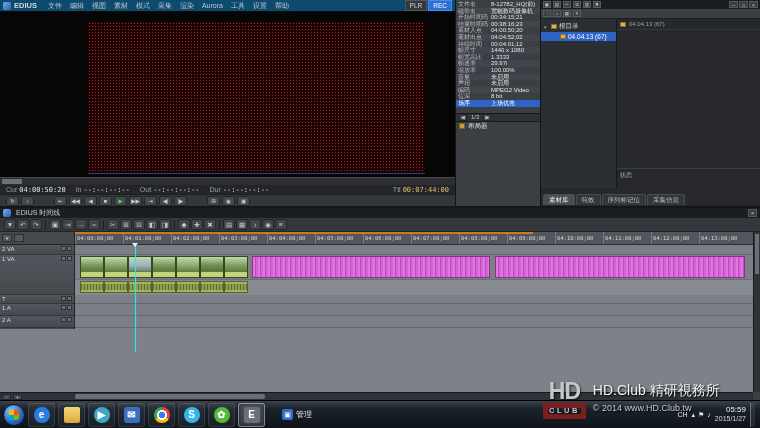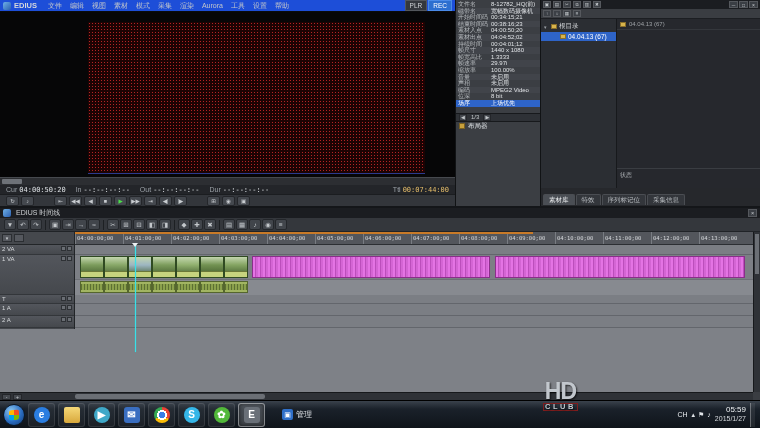--- a/index.html
+++ b/index.html
@@ -2,21 +2,21 @@
 <html><head>
 <meta charset="utf-8">
 <style>
   *{box-sizing:border-box;margin:0;padding:0;}
   html,body{width:760px;height:428px;overflow:hidden;background:#141619;
     font-family:"Liberation Sans",sans-serif;}
   #app{position:relative;width:760px;height:428px;}
 
   
   #player{position:absolute;left:0;top:0;width:455px;height:206px;background:#060607;}
-  .pbar{height:12px;background:#1d4ed8;display:flex;align-items:center;padding:0 3px;gap:1px;border-bottom:1px solid #0a0b0c;}
+  .pbar{height:12px;background:#0c4a6e;display:flex;align-items:center;padding:0 3px;gap:1px;border-bottom:1px solid #0a0b0c;}
   .appicon{width:8px;height:8px;border-radius:2px;background:linear-gradient(135deg,#6fb0e8,#2a5fb0);margin-right:2px;}
   .ptitle{font-size:7.5px;color:#d6d9dc;font-weight:bold;margin-right:6px;}
   #player-menus{display:flex;}
   .menu-item{font-size:7px;color:#c3c7cb;padding:0 4px;line-height:11px;}
   .modes{margin-left:auto;display:flex;gap:1px;}
   .mode{font-size:6.5px;line-height:9px;padding:0 4px;color:#cfd3d6;background:#34383d;border:1px solid #53575c;}
   .mode.rec{background:#2d6fd0;border-color:#4a8ae8;color:#fff;}
   .preview{position:relative;height:165px;background:#060607;overflow:hidden;}
   .pattern{position:absolute;left:88px;top:10px;width:337px;height:152px;background-color:#1c0303;
     background-image:radial-gradient(circle,#b32424 38%,rgba(0,0,0,0) 40%);background-size:3px 3px;
@@ -145,21 +145,21 @@
   .tray{margin-left:auto;display:flex;align-items:center;gap:4px;color:#e8ecef;font-size:7px;padding-right:2px;}
   .trayico{font-size:7px;color:#dfe3e7;}
   .clock{text-align:right;line-height:1.25;font-size:8px;color:#f0f3f5;}
   .clock .date{font-size:7px;color:#d6dade;}
   .showdesk{width:5px;height:24px;background:rgba(255,255,255,0.08);border-left:1px solid rgba(255,255,255,0.3);}
 
   
   #watermark{position:absolute;left:543px;top:382px;width:215px;z-index:60;display:flex;gap:7px;align-items:flex-start;pointer-events:none;}
   .wm-logo{color:#c2c7cd;font-weight:bold;text-align:center;line-height:0.85;text-shadow:1px 1px 2px rgba(0,0,0,0.7);}
   .wm-hd{font-size:23px;letter-spacing:-1px;}
-  .wm-club{font-size:7.5px;letter-spacing:2.5px;border:1px solid #7f1d1d;padding:0 1px;margin-top:1px;}
+  .wm-club{font-size:7.5px;letter-spacing:2.5px;border:5px solid #7f1d1d;padding:0 1px;margin-top:1px;}
   .wm-title{font-size:14px;color:#f0f2f4;text-shadow:1px 1px 2px #000;white-space:nowrap;}
   .wm-copy{font-size:9px;color:#c6cacf;margin-top:3px;text-shadow:1px 1px 1px #000;white-space:nowrap;}
 </style>
 </head>
 <body>
 
 <div id="app">
 
   <section id="player">
     <div class="pbar">
@@ -575,15 +575,19 @@
       </div>
       <div class="showdesk"></div>
     </div>
   </div>
 
   <div id="watermark">
     <div class="wm-logo">
       <div class="wm-hd">HD</div>
       <div class="wm-club">CLUB</div>
     </div>
+    <div>
+      <div class="wm-title">HD.Club 精研視務所</div>
+      <div class="wm-copy">© 2014  www.HD.Club.tw</div>
+    </div>
   </div>
 
 </div>
 
 </body></html>

